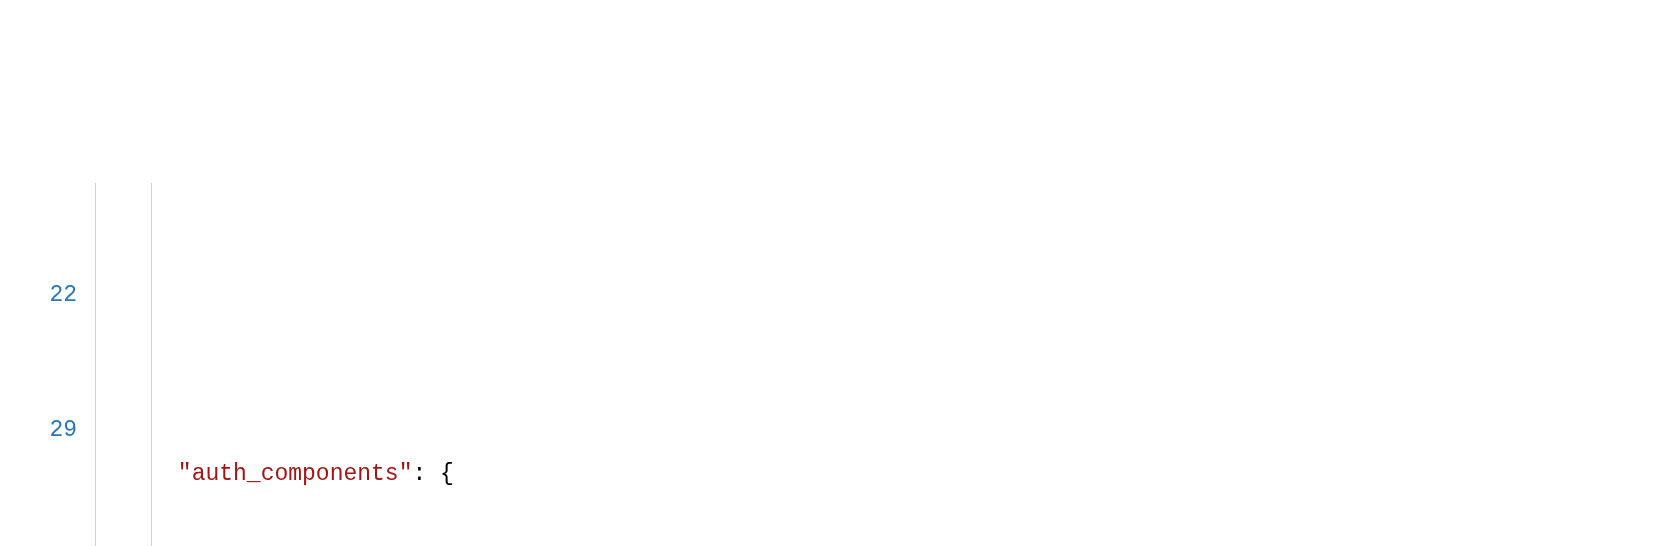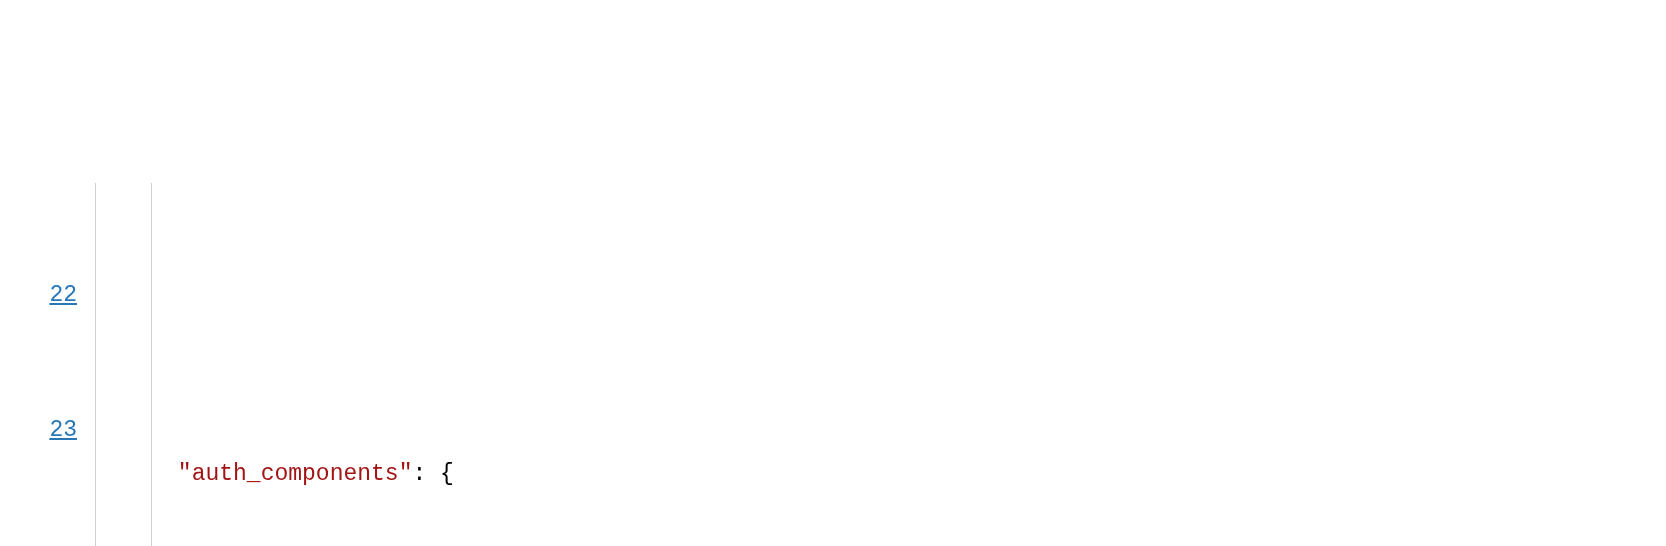--- a/index.html
+++ b/index.html
@@ -22,21 +22,20 @@
     .gutter {
       text-align: right;
       padding-right: 18px;
       color: #2878b8;
       user-select: none;
       min-width: 95px;
       padding-top: 4px;
     }
     .gutter .ln {
       display: block;
-      text-decoration: underline;
     }
     .code-area {
       position: relative;
       flex: 1;
       padding-top: 4px;
     }
     .code-line {
       display: block;
       position: relative;
       height: 1.95em;
@@ -62,21 +61,21 @@
     .txt { position: relative; z-index: 2; }
   </style>
 </head>
 <body>
 
 
 
 <div class="code-container">
   <div class="gutter">
     <span class="ln">22</span>
-    <span class="ln">23</span>
+    <span class="ln">29</span>
     <span class="ln">24</span>
     
     
     
     
     
     
     
     
     

